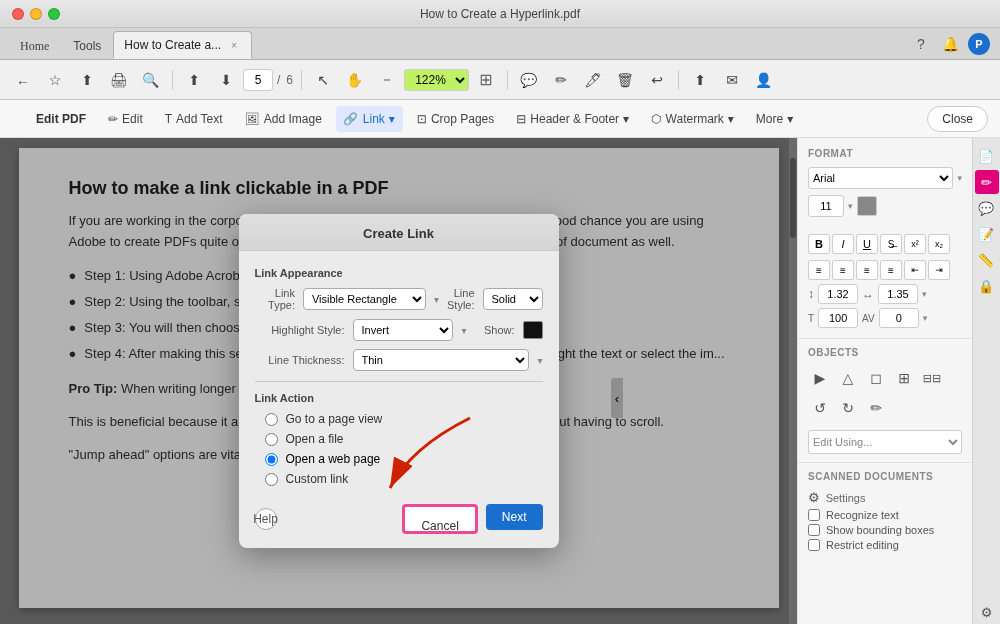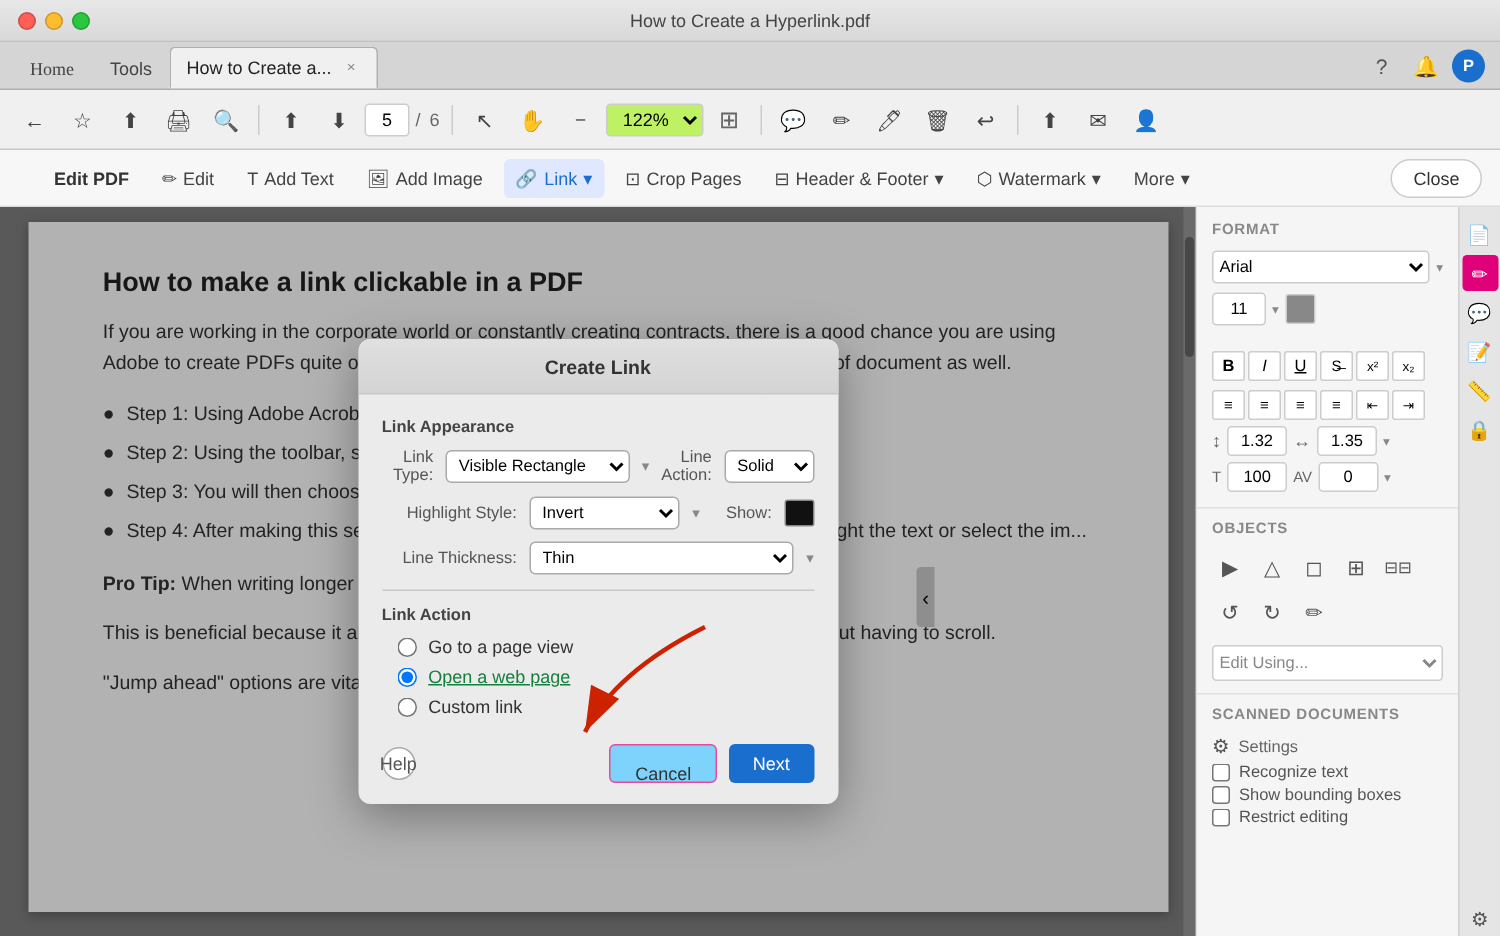--- a/index.html
+++ b/index.html
@@ -515,22 +515,22 @@
       display: flex; align-items: center; justify-content: center;
       color: #555;
     }
     .modal-footer-right {
       display: flex;
       gap: 8px;
     }
     .modal-cancel-btn {
       height: 26px;
       padding: 12px 16px;
-      background: #7dd3fc;
-      border: 1px solid #ec4899;
+      background: #ffffff;
+      border: 3px solid #ec4899;
       border-radius: 4px;
       font-size: 12px;
       cursor: pointer;
       color: #333;
     }
     .modal-next-btn {
       height: 26px;
       padding: 0 16px;
       background: #1a6fce;
       border: none;
@@ -740,21 +740,21 @@
         <div class="modal-body">
           <div class="modal-section-label">Link Appearance</div>
 
           <div class="modal-row">
             <span class="modal-field-label">Link Type:</span>
             <select class="modal-select">
               <option>Visible Rectangle</option>
               <option>Invisible Rectangle</option>
             </select>
             <span style="font-size:10px; color:#888;">▾</span>
-            <span class="modal-field-label" style="width:60px; text-align:right;">Line Action:</span>
+            <span class="modal-field-label" style="width:60px; text-align:right;">Line Style:</span>
             <select class="modal-select" style="width:60px;">
               <option>Solid</option>
               <option>Dashed</option>
             </select>
           </div>
 
           <div class="modal-row">
             <span class="modal-field-label">Highlight Style:</span>
             <select class="modal-select">
               <option>Invert</option>
@@ -777,23 +777,27 @@
 
           <div class="modal-divider"></div>
 
           <div class="modal-section-label">Link Action</div>
 
           <div class="modal-radio-group">
             <div class="modal-radio-row">
               <input type="radio" name="link-action" style="">
               <span class="modal-radio-label">Go to a page view</span>
             </div>
+            <div class="modal-radio-row">
+              <input type="radio" name="link-action" style="">
+              <span class="modal-radio-label">Open a file</span>
+            </div>
             <div class="modal-radio-row selected">
               <input type="radio" name="link-action" checked="" style="">
-              <span class="modal-radio-label" style="color:#15803d;text-decoration:underline;">Open a web page</span>
+              <span class="modal-radio-label" style="color:#000000;">Open a web page</span>
             </div>
             <div class="modal-radio-row">
               <input type="radio" name="link-action" style="">
               <span class="modal-radio-label">Custom link</span>
             </div>
           </div>
         </div>
 
         <div class="modal-footer">
           <button class="modal-help-btn">Help</button>

